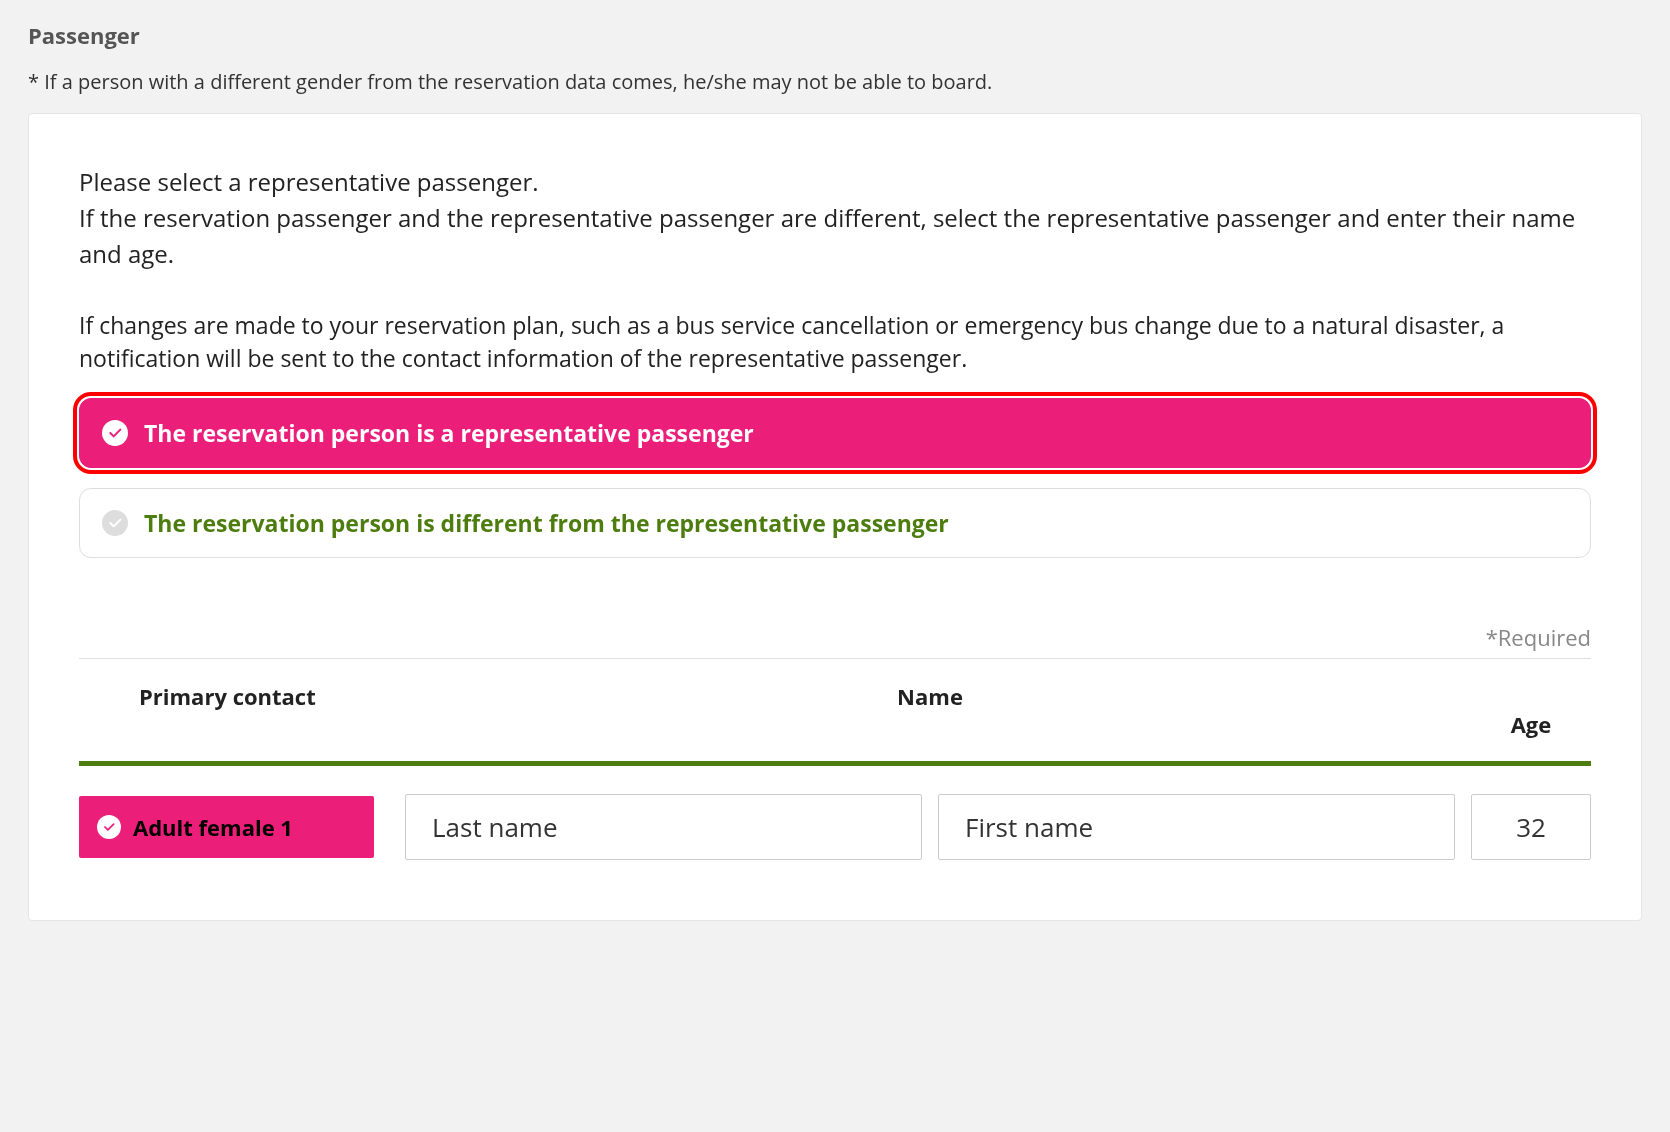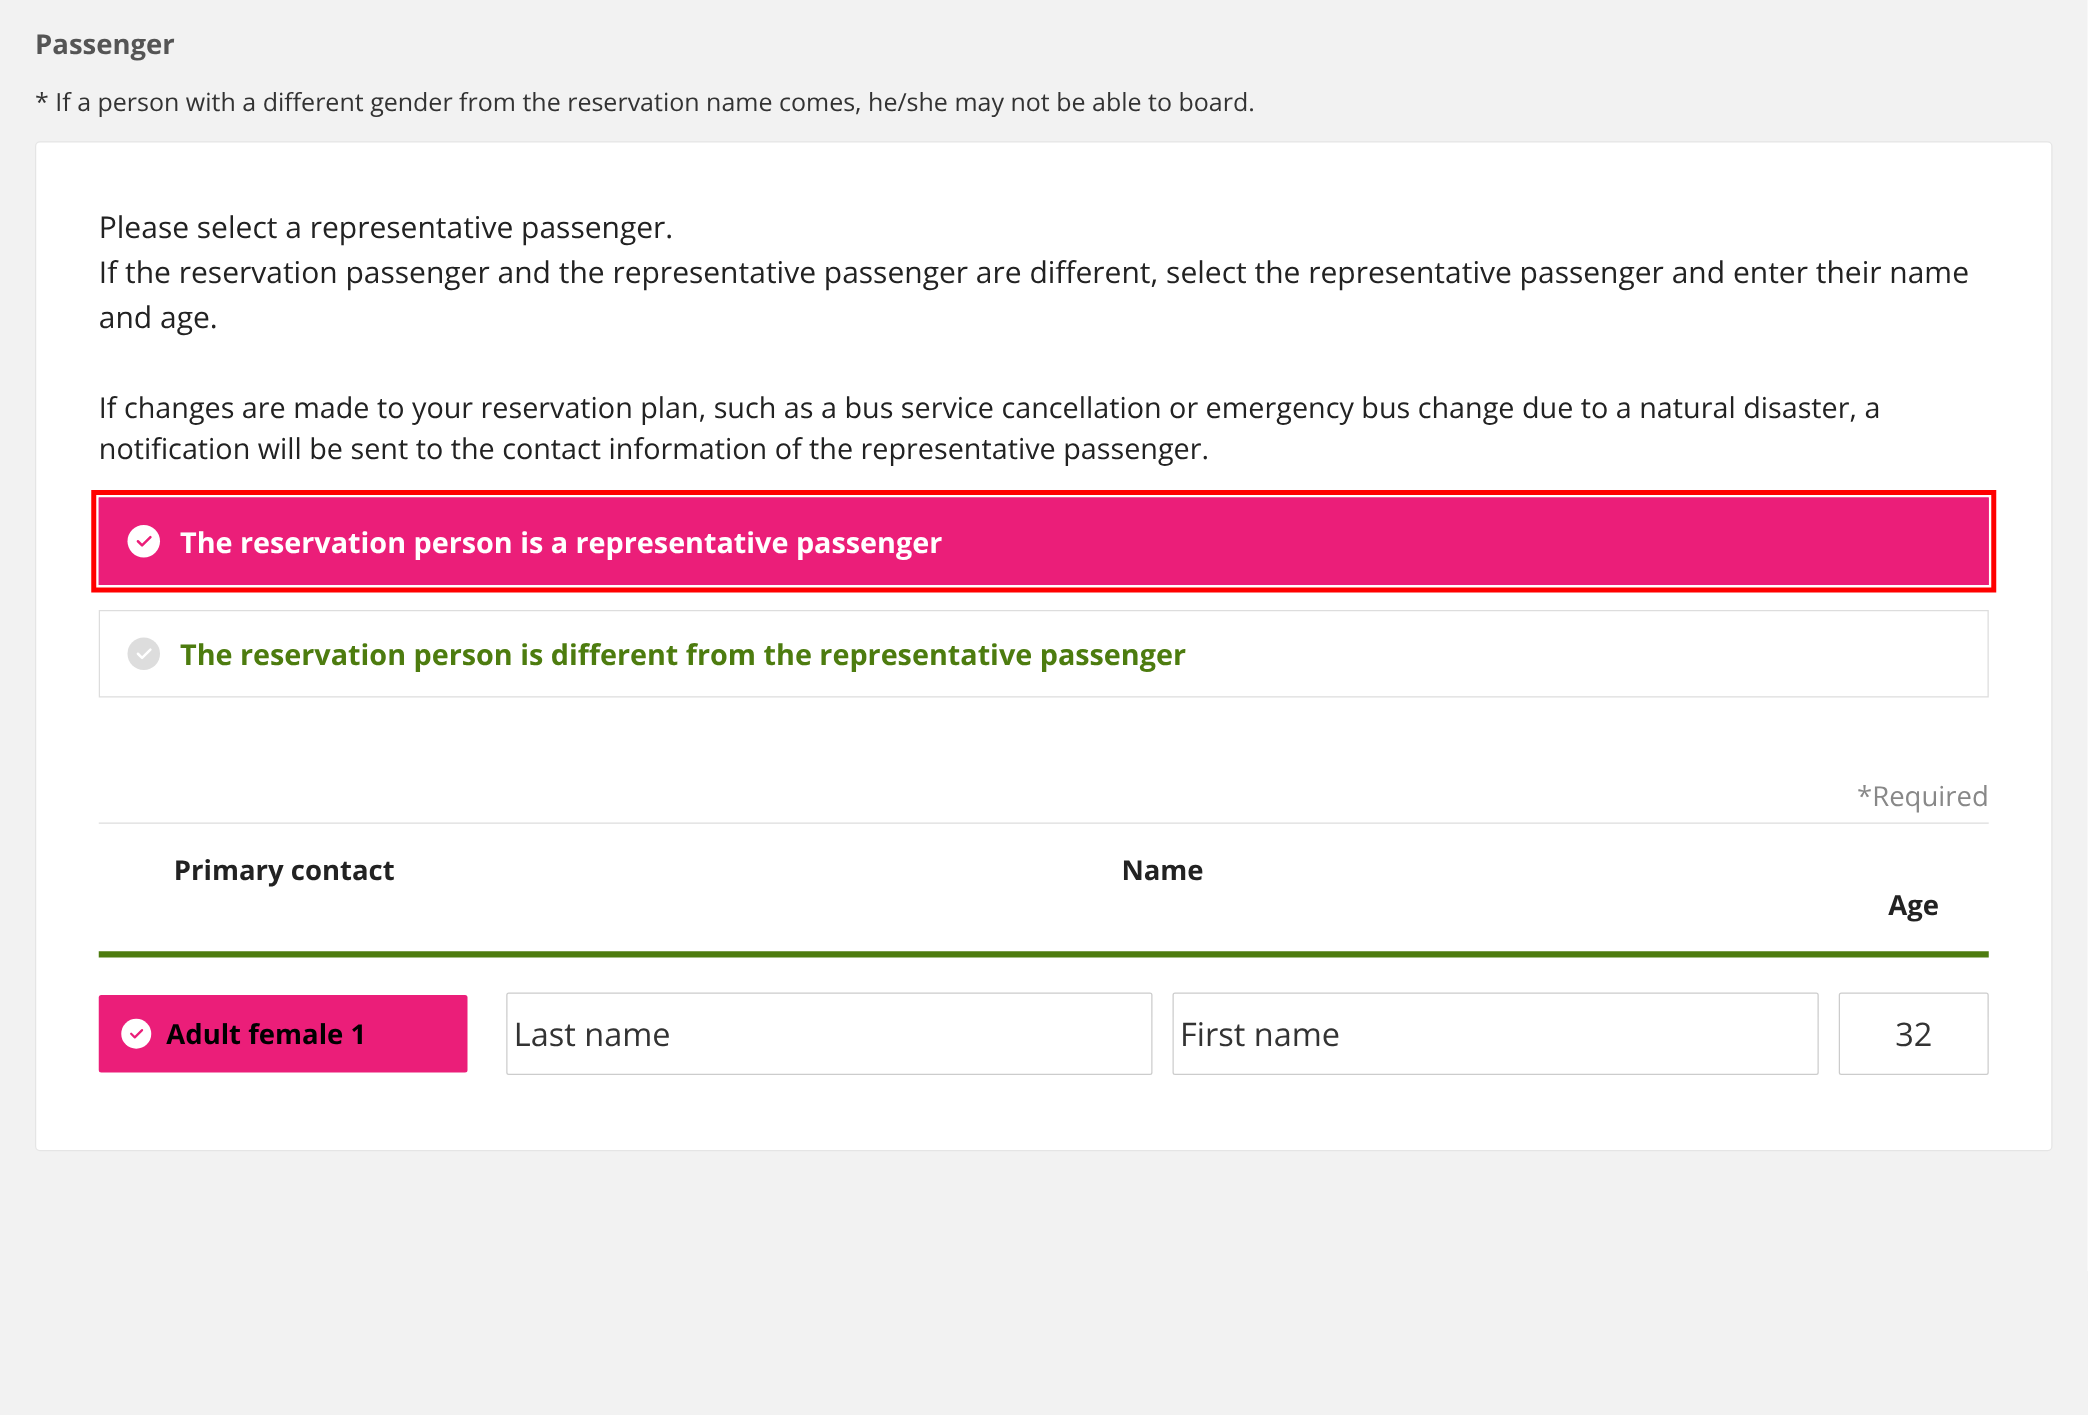--- a/index.html
+++ b/index.html
@@ -42,21 +42,21 @@
       color: #222;
       line-height: 1.45;
       margin-bottom: 22px;
       margin-top: 37px;
     }
     .option-row {
       display: flex;
       align-items: center;
       padding: 18px 22px;
       border: 1px solid #ddd;
-      border-radius: 0;
+      border-radius: 12px;
       margin-bottom: 20px;
       cursor: pointer;
       gap: 16px;
     }
     .option-row.selected {
       background: #EB1E79;
       border: 1px solid #EB1E79;
       color: #fff;
     }
     .option-row.highlighted {
@@ -154,21 +154,21 @@
       font-size: 22px;
       font-weight: 700;
     }
     .name-inputs {
       display: grid;
       grid-template-columns: 1fr 1fr;
       gap: 16px;
     }
     input[type="text"] {
       width: 100%;
-      padding: 14px 5px;
+      padding: 14px 26px;
       font-size: 26px;
       border: 1px solid #ccc;
       border-radius: 2px;
       color: #333;
       font-family: inherit;
     }
     input[type="text"]::placeholder {
       color: #333;
     }
     .age-input {
@@ -178,21 +178,21 @@
       border: 1px solid #ccc;
       border-radius: 2px;
       text-align: center;
       font-family: inherit;
     }
   </style>
 </head>
 <body>
 
 <h1 class="page-title">Passenger</h1>
-<p class="gender-note">* If a person with a different gender from the reservation name comes, he/she may not be able to board.</p>
+<p class="gender-note">* If a person with a different gender from the reservation data comes, he/she may not be able to board.</p>
 
 <div class="card">
   <p class="instructions-bold">
     <span>Please select a representative passenger.</span><br>
     <span>If the reservation passenger and the representative passenger are different, select the representative passenger and enter their name and age.</span>
   </p>
   <p class="instructions-normal">If changes are made to your reservation plan, such as a bus service cancellation or emergency bus change due to a natural disaster, a notification will be sent to the contact information of the representative passenger.</p>
 
   <div class="option-row selected highlighted">
     <span class="check-icon">

